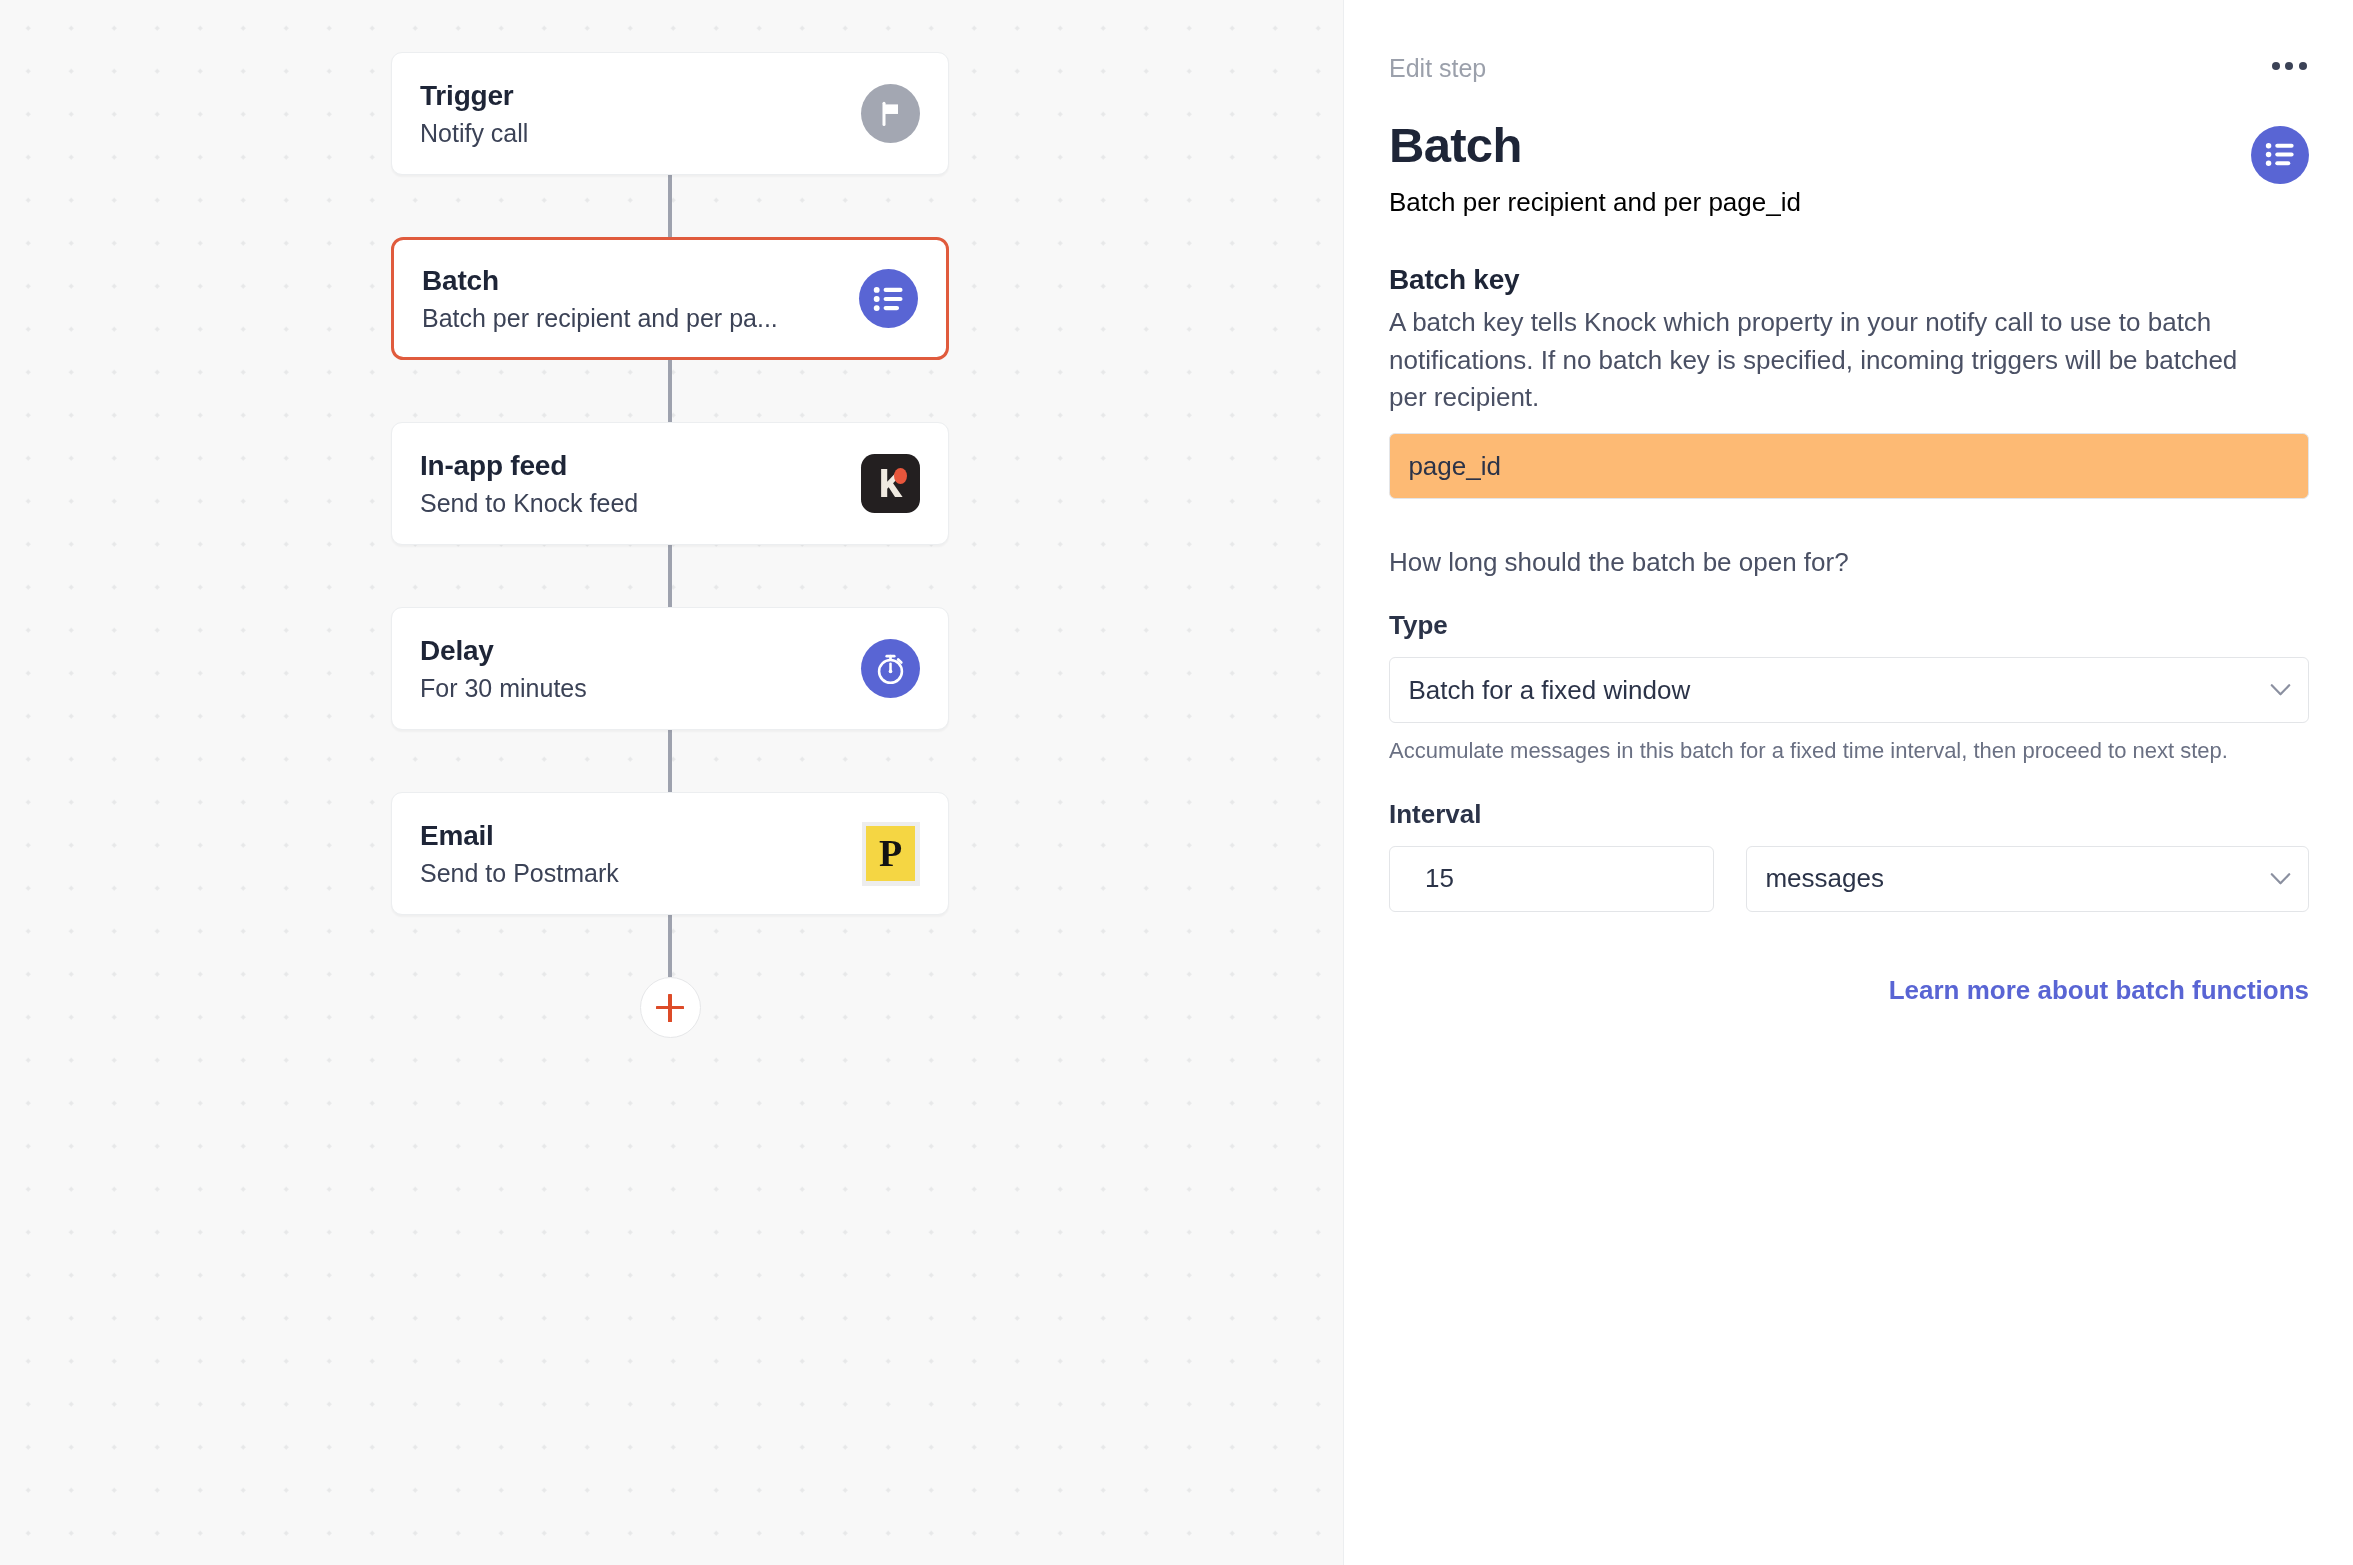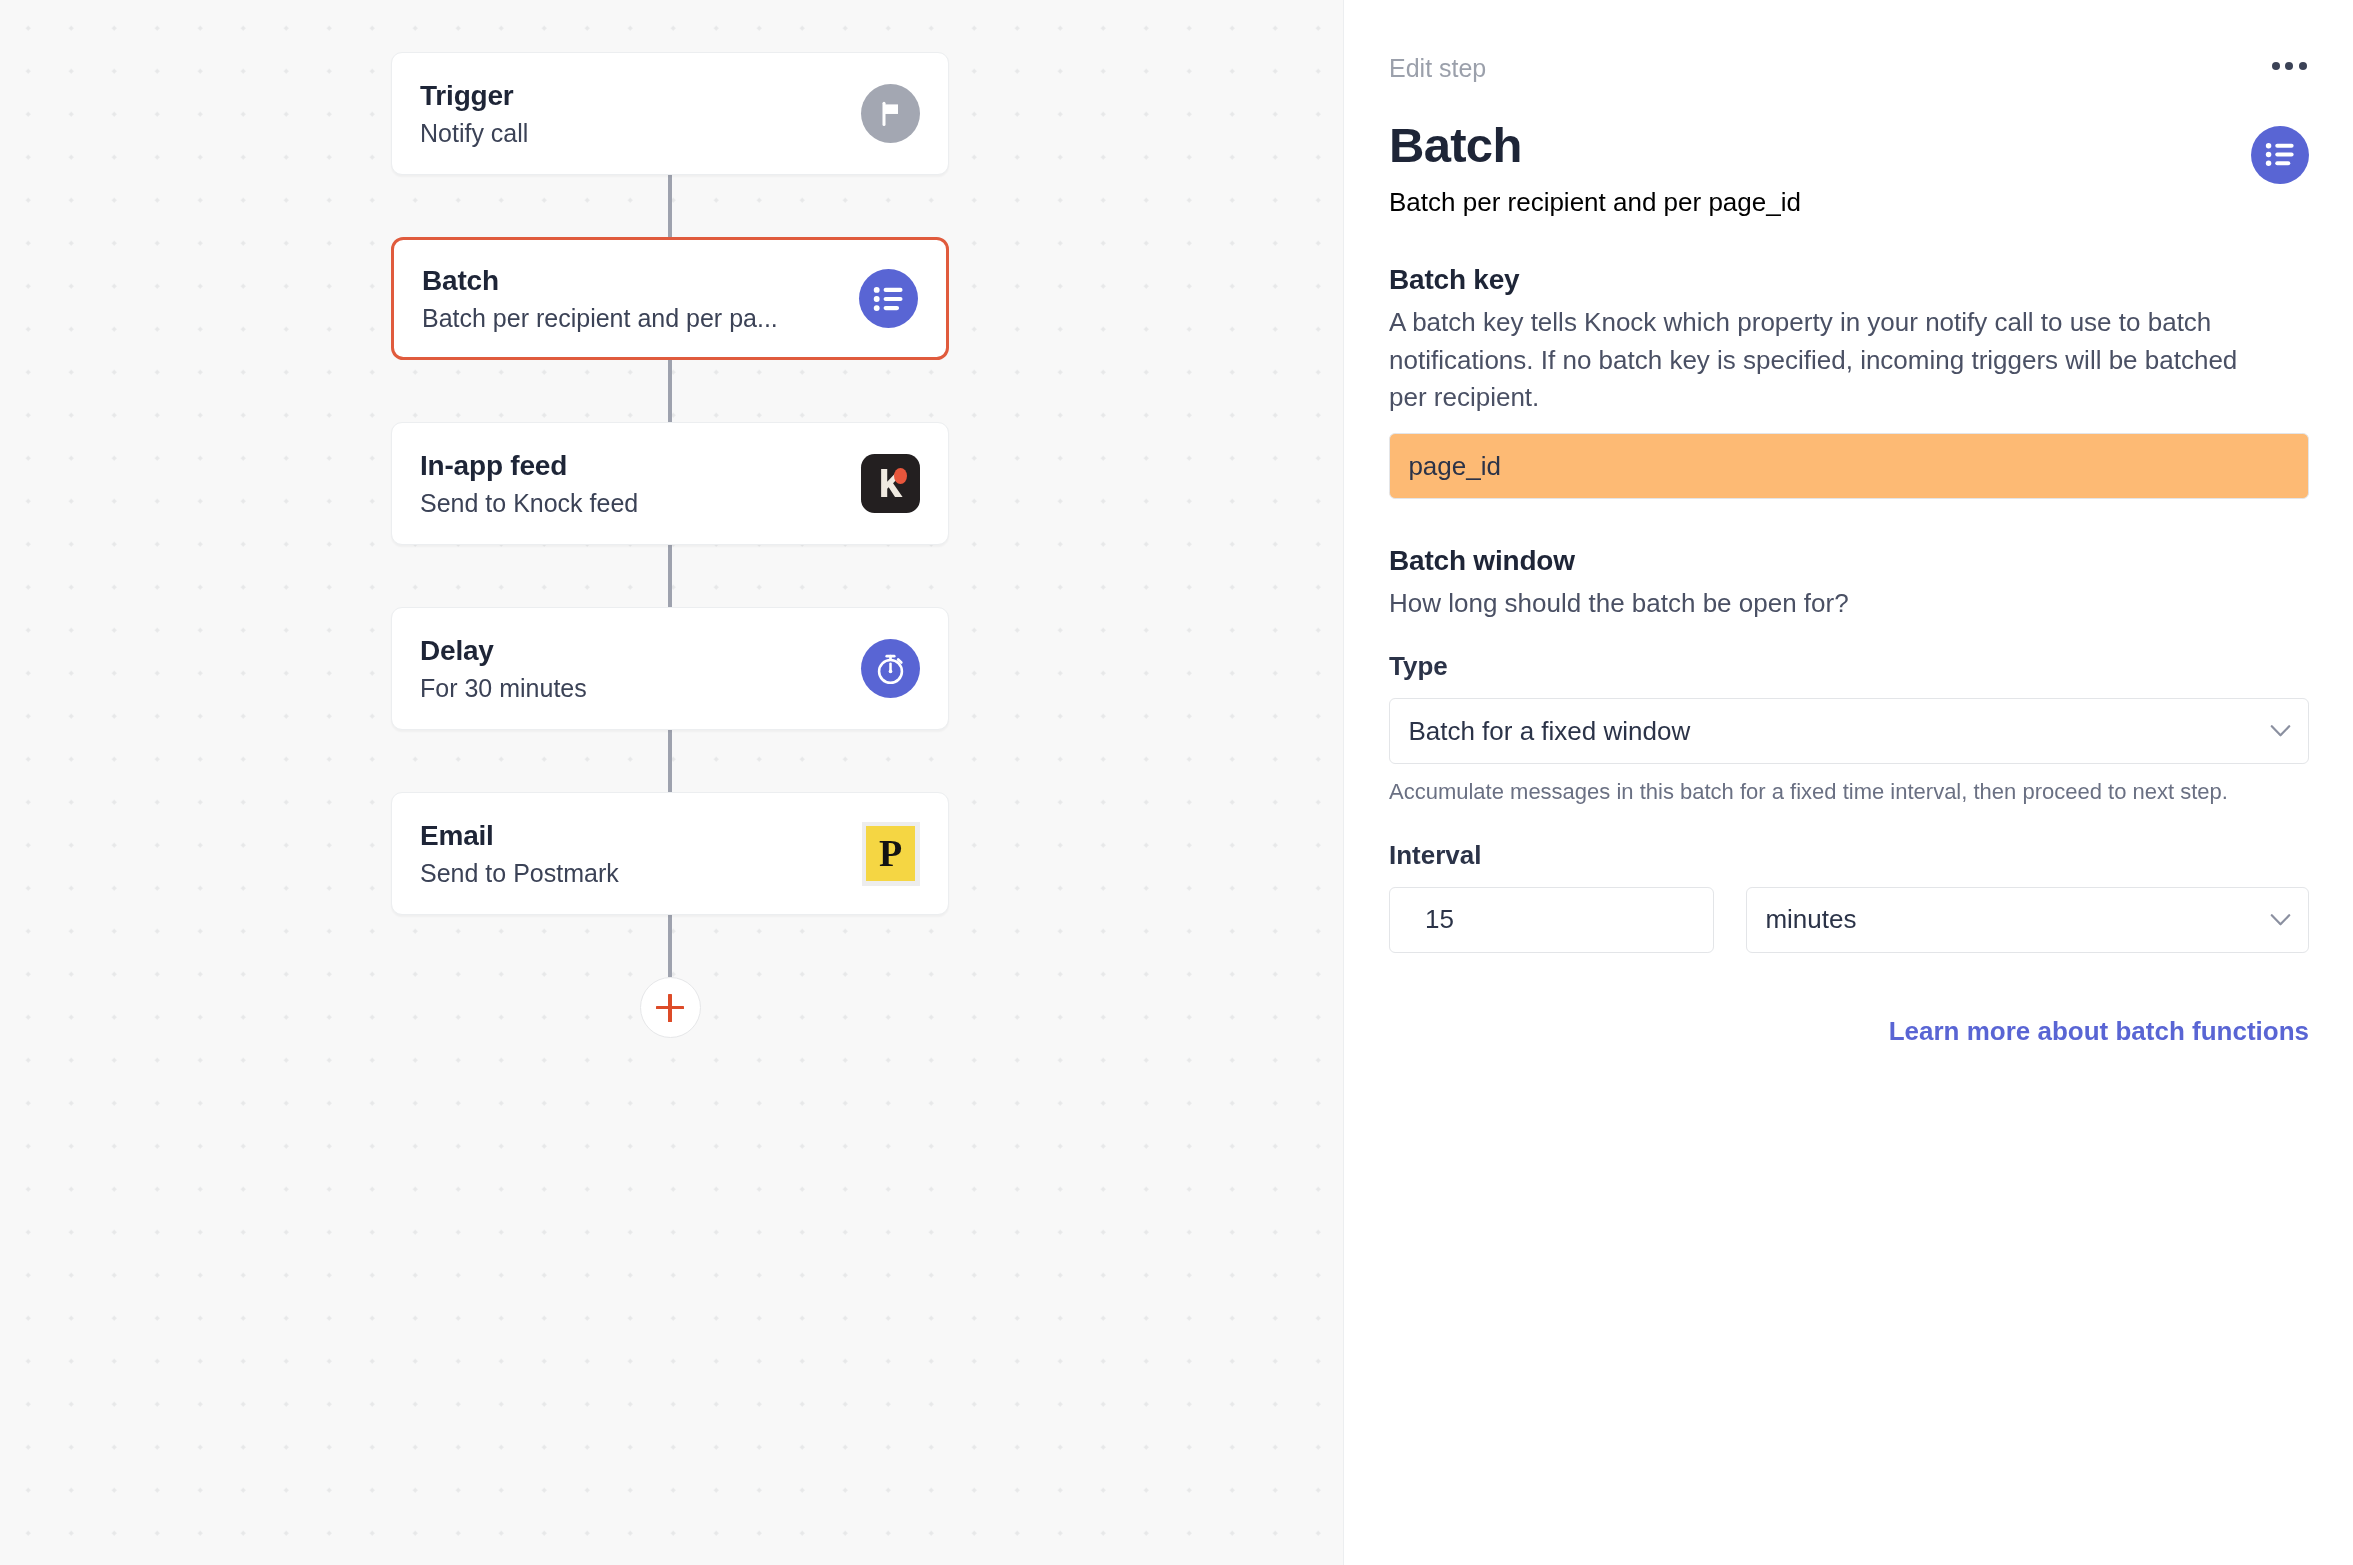--- a/index.html
+++ b/index.html
@@ -464,21 +464,20 @@
       </div>
     </div>
 
     <div class="section">
       <div class="section-heading">Batch key</div>
       <div class="section-desc">A batch key tells Knock which property in your notify call to use to batch notifications. If no batch key is specified, incoming triggers will be batched per recipient.</div>
       <input class="text-input" type="text" value="page_id" placeholder="Batch key" style="">
     </div>
 
     <div class="section">
-      <div class="section-heading">Batch window</div>
       <div class="section-desc">How long should the batch be open for?</div>
 
       <div style="margin-top:28px;">
         <div class="field-label">Type</div>
         <div class="select-wrap">
           <div class="select-box">
             <span>Batch for a fixed window</span>
           </div>
           <span class="chevron">
             <svg width="21" height="13.5" viewBox="0 0 17 11" aria-hidden="true">
@@ -488,21 +487,21 @@
         </div>
         <div class="help-text">Accumulate messages in this batch for a fixed time interval, then proceed to next step.</div>
       </div>
 
       <div style="margin-top:32px;">
         <div class="field-label">Interval</div>
         <div class="interval-row">
           <input class="interval-num" type="text" value="15" placeholder="15" style="">
           <div class="interval-unit">
             <div class="select-box">
-              <span>minutes</span>
+              <span>messages</span>
             </div>
             <span class="chevron">
               <svg width="21" height="13.5" viewBox="0 0 17 11" aria-hidden="true">
                 <path d="M1.4 1.6 L8.5 9 L15.6 1.6" stroke="#8b90a0" stroke-width="1.8" fill="none" stroke-linecap="round" stroke-linejoin="round"></path>
               </svg>
             </span>
           </div>
         </div>
       </div>
     </div>

